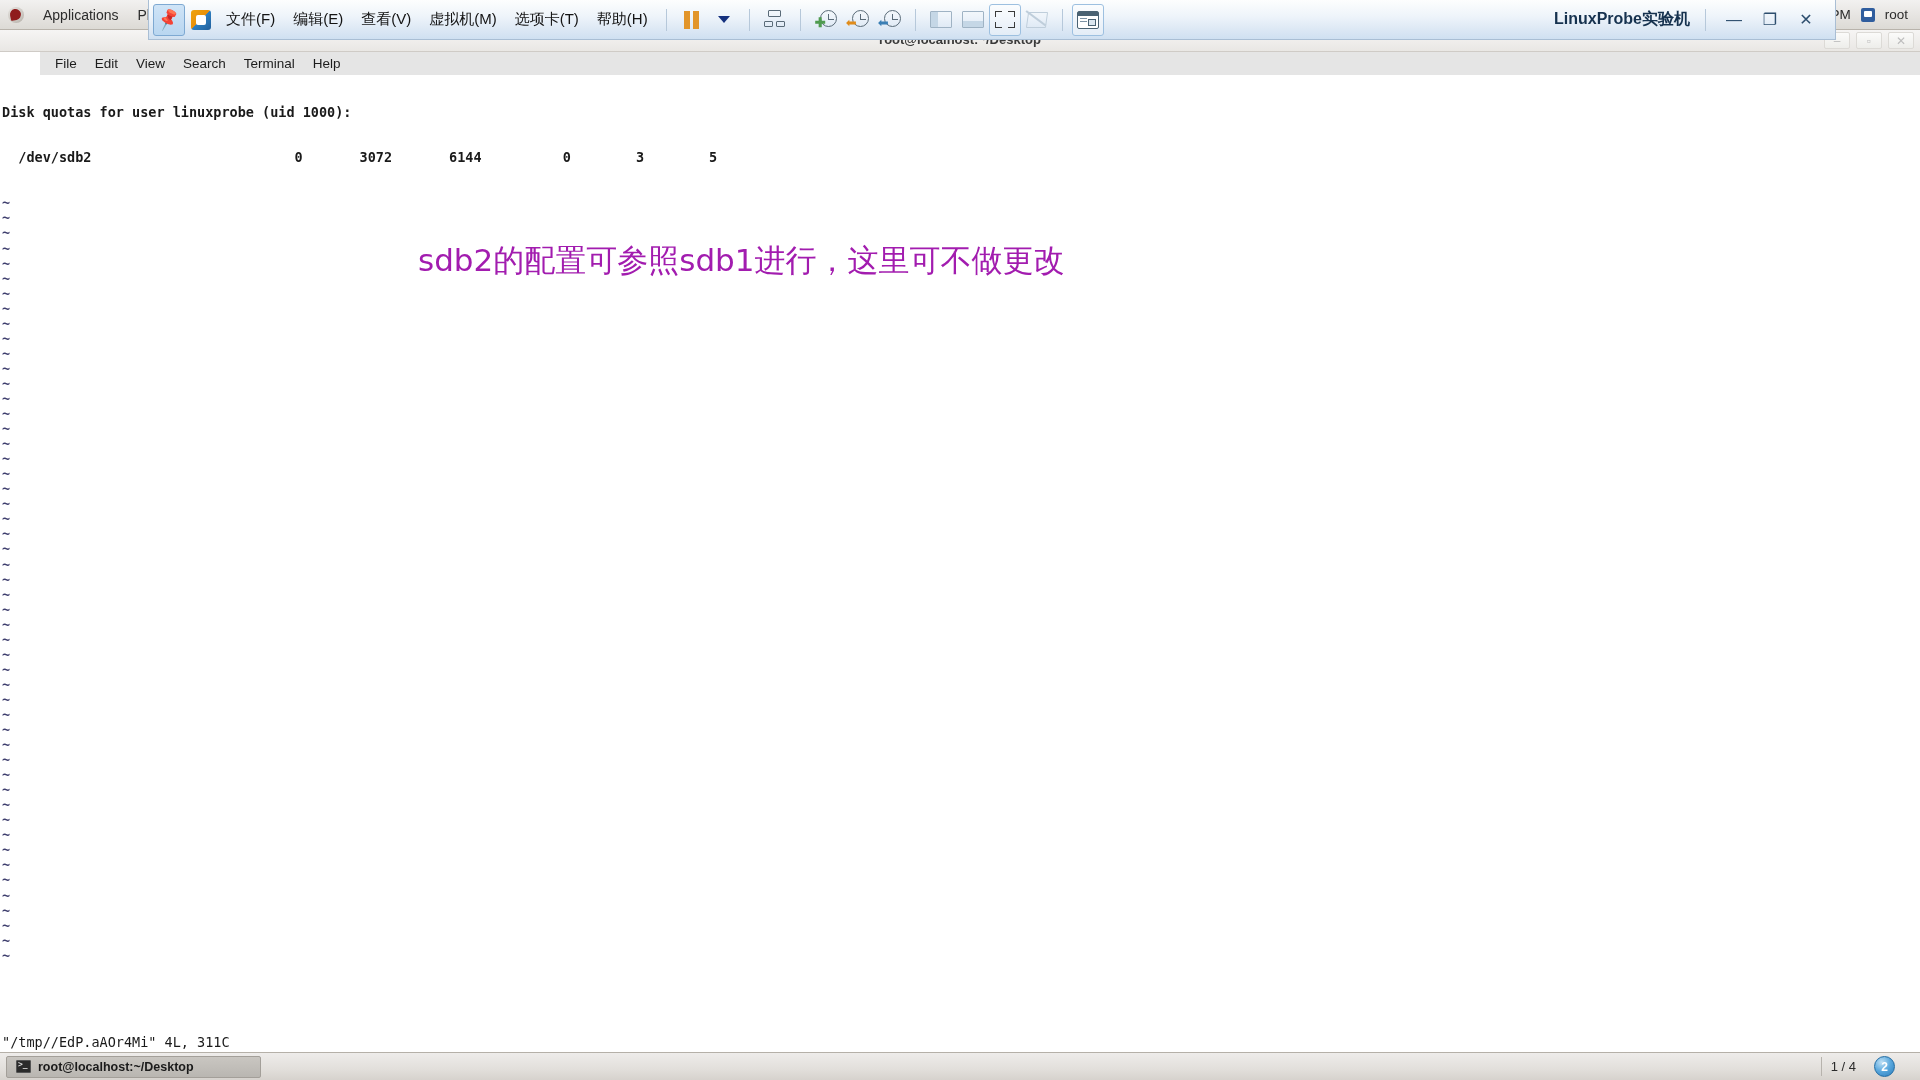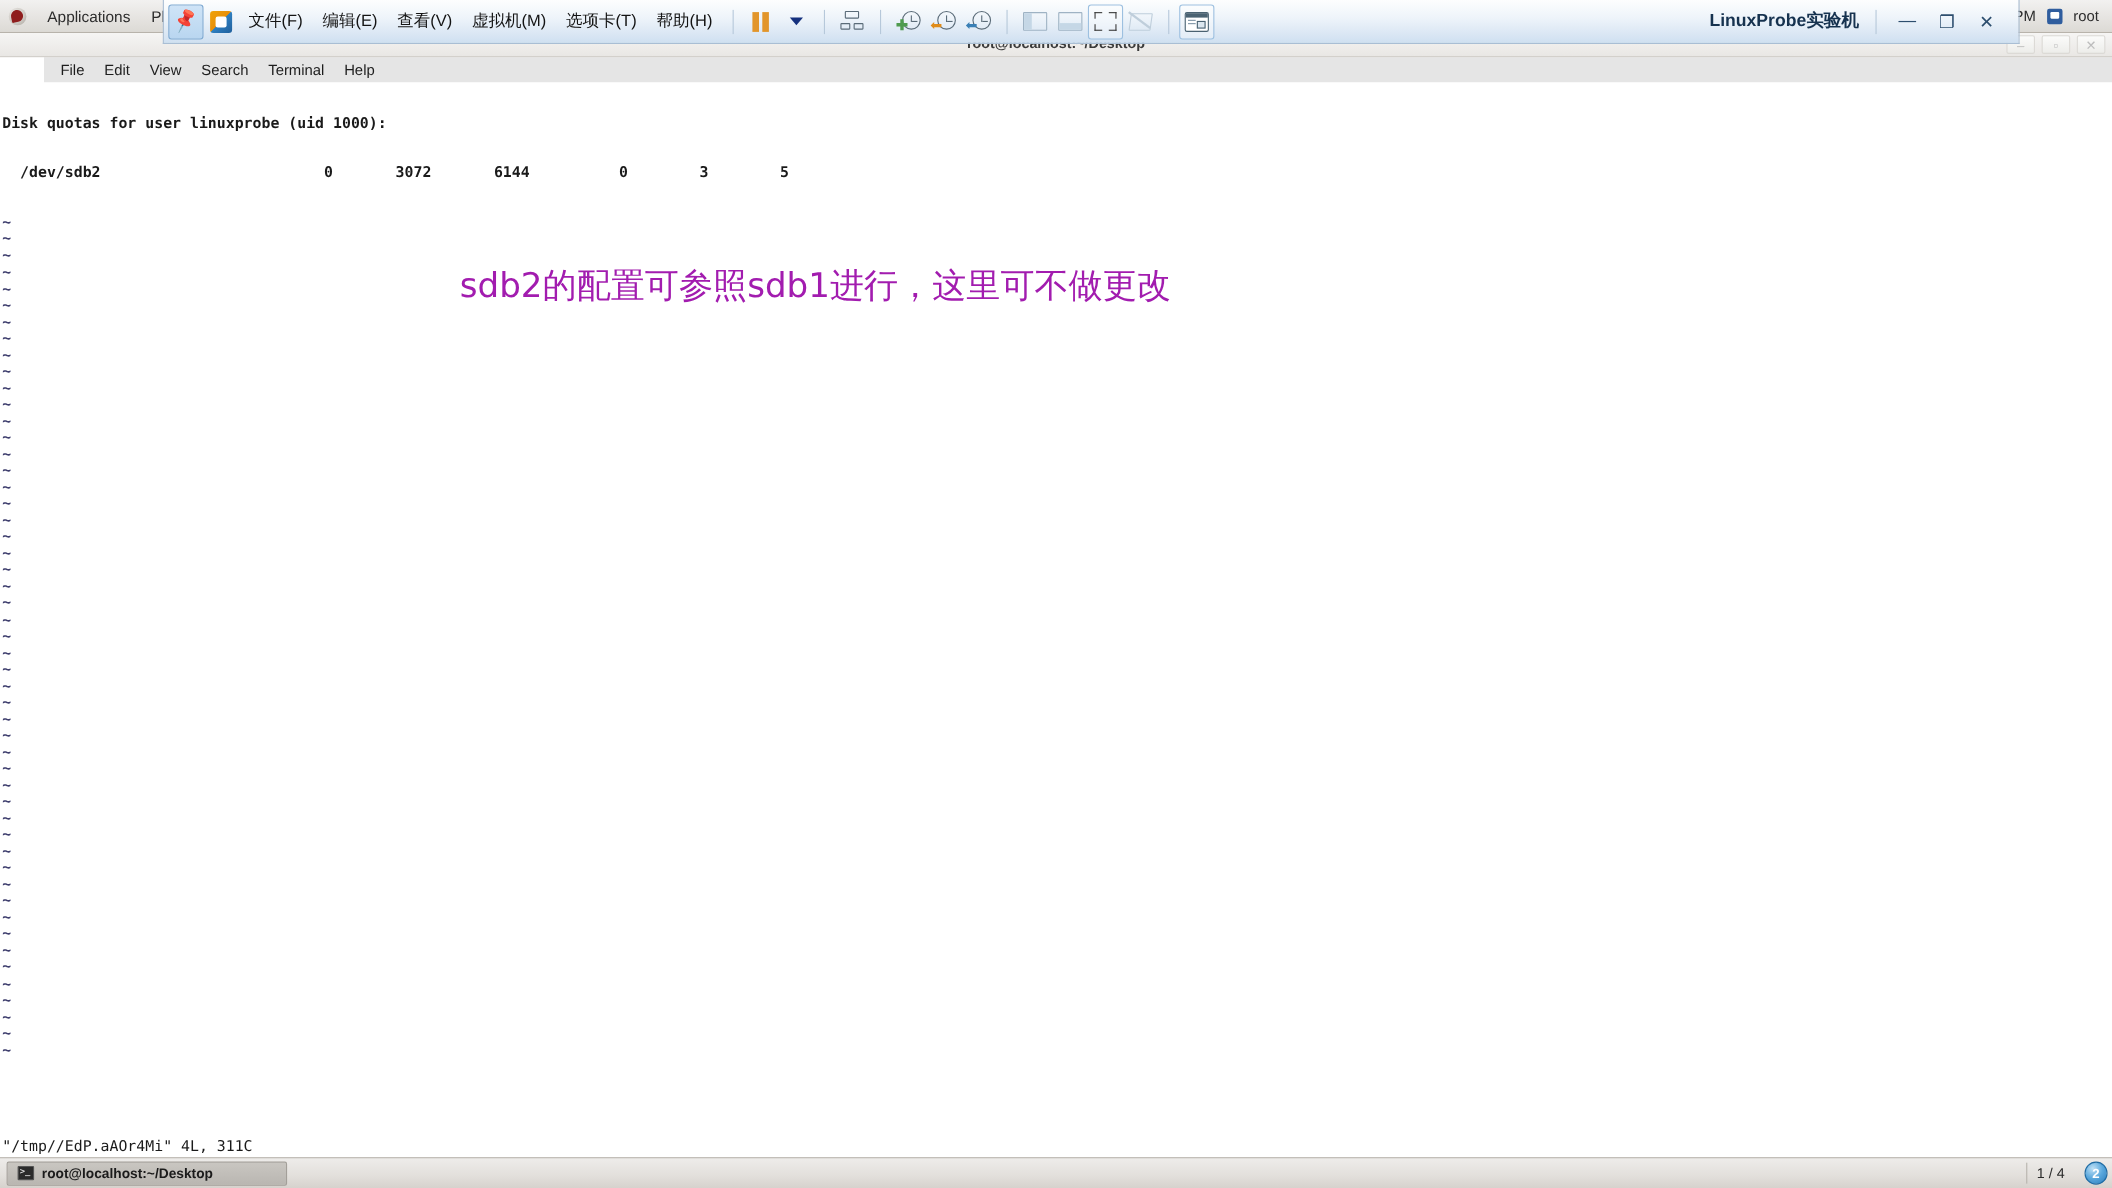--- a/index.html
+++ b/index.html
@@ -180,21 +180,21 @@
     margin-left:6px; height:22px; min-width:255px;
     display:flex; align-items:center; gap:7px; padding:0 9px;
     background:linear-gradient(to bottom,#c9c6c1,#b9b6b1);
     border:1px solid #a39f99; border-radius:2px;
     font-size:12.5px; color:#1b1b1b; font-weight:bold;
   }
   .term-mini { width:15px;height:13px;background:#2b2b2b;border:1px solid #555;border-radius:1px;
     position:relative; }
   .term-mini::after{content:">_";position:absolute;left:1px;top:-1px;font-size:8px;color:#dcdcdc;
     font-family:"DejaVu Sans Mono",monospace;}
-  #task-right { margin-left:auto; display:flex; align-items:center; gap:9px; padding-right:4px; }
+  #task-right { margin-left:auto; display:flex; align-items:center; gap:9px; padding-right:25px; }
   #ws-indicator { font-size:13px; color:#2b2b2b; padding:2px 9px; border-left:1px solid #b7b3ad; }
   .ws-circle {
     width:21px;height:21px;border-radius:50%;
     background:radial-gradient(circle at 35% 28%,#bfe0f5 0%,#5aa8dd 48%,#2a7cbb 100%);
     border:1px solid #1f6ba3; color:#fff; font-size:12px; font-weight:bold;
     display:flex;align-items:center;justify-content:center;
   }
 </style>
 </head>
 <body>

